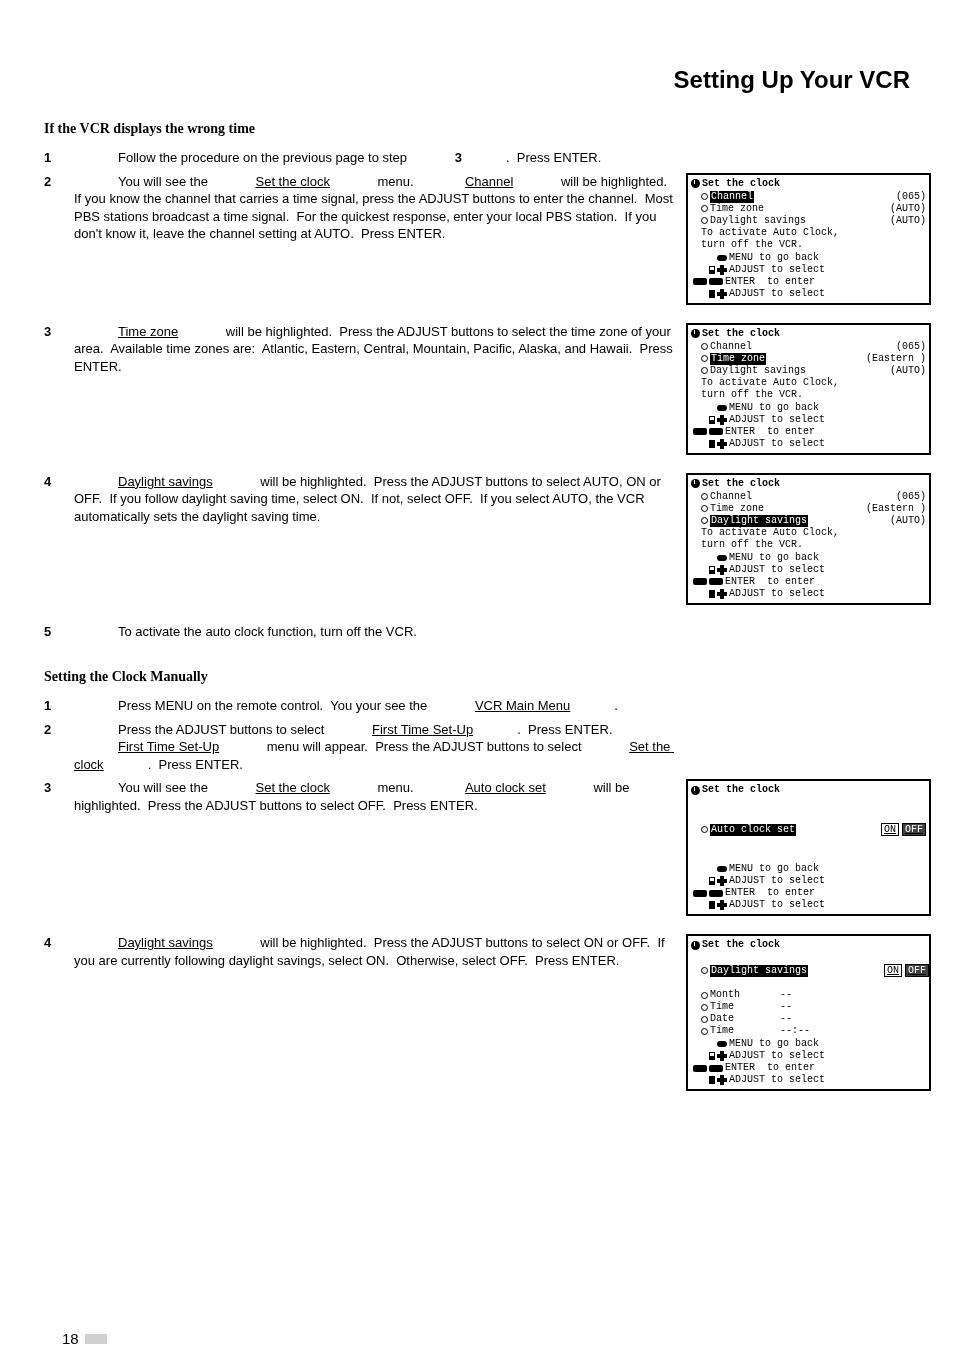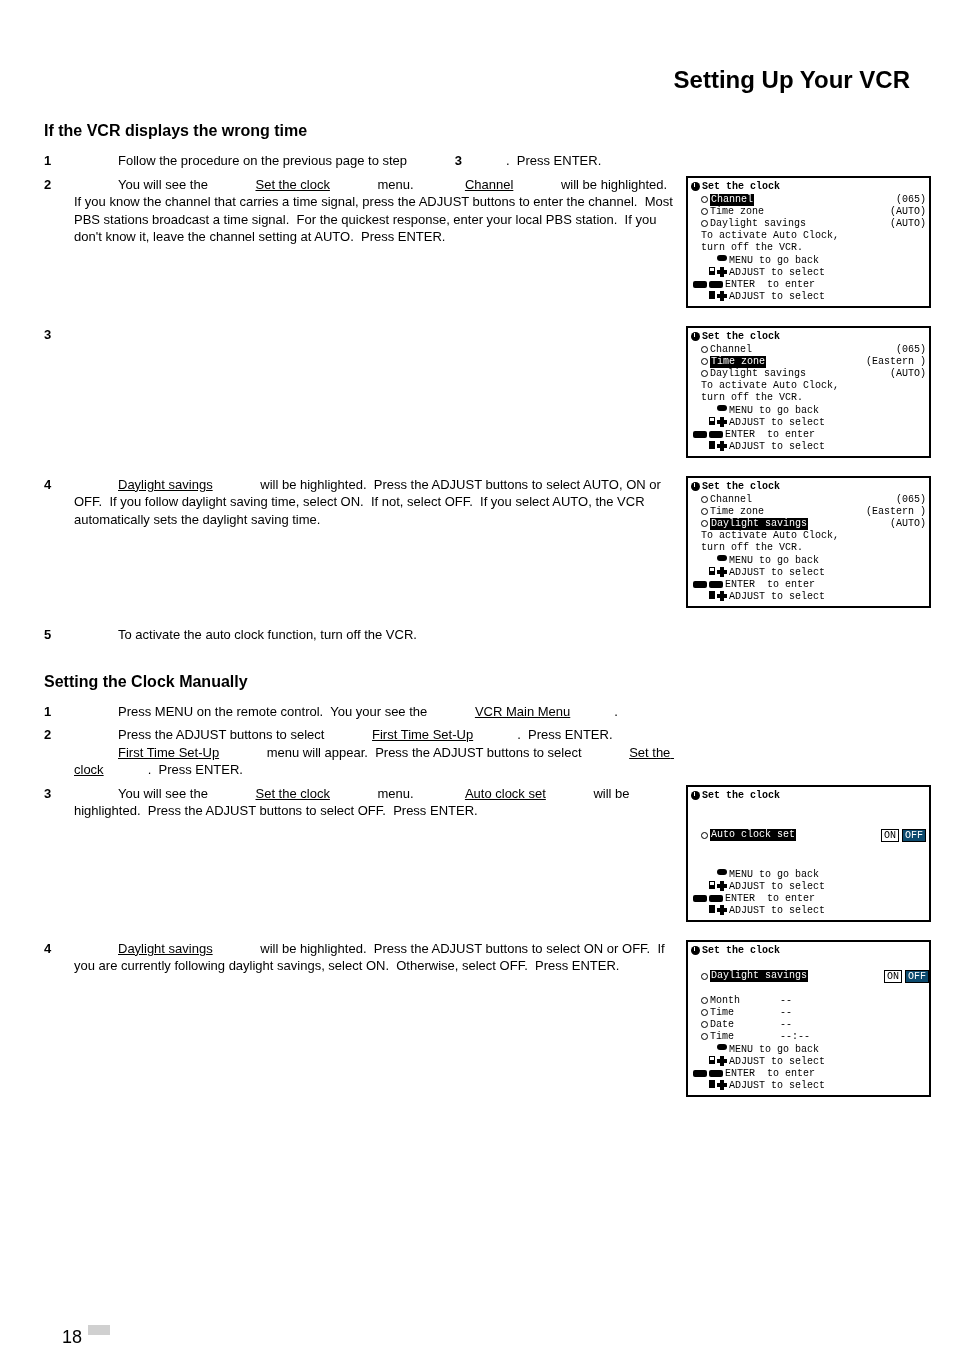--- a/index.html
+++ b/index.html
@@ -13,23 +13,24 @@
     font-size: 13px;
     line-height: 1.35;
   }
   h1.page-title {
     font-size: 24px;
     font-weight: bold;
     margin: 20px 0 24px 0;
     text-align: right;
   }
   h2.sub-heading {
-    font-size: 16px;
+    font-size: 14px;
     font-weight: bold;
     margin: 18px 0 10px 0;
+    font-family: Liberation Serif, serif;
   }
   .intro-para {
     margin: 0 0 10px 0;
   }
   .row {
     display: flex;
     align-items: flex-start;
     margin-bottom: 6px;
   }
   .row.with-screen { margin-bottom: 6px; }
@@ -115,20 +116,21 @@
   .osd-value {
     margin-left: auto;
     white-space: pre;
   }
   .osd-msg { white-space: pre; }
   .osd-msg.indent { padding-left: 10px; }
 
   .osd-hints { margin-top: 1px; }
   .hint-line {
     display: flex;
+    align-items: center;
     white-space: pre;
     padding-left: 26px;
   }
   
   .bubble {
     display: inline-block;
     width: 10px; height: 6px;
     background: #000;
     border-radius: 3px;
     margin-right: 2px;
@@ -176,42 +178,44 @@
     position: absolute;
     top: 1px; left: 1px;
     width: 4px; height: 3px;
     background: #fff;
   }
 
   .onoff {
     display: inline-flex;
     gap: 3px;
     margin-left: 4px;
+    text-decoration: underline;
   }
   .onoff .opt {
     border: 1px solid #000;
     padding: 0 2px;
     font-family: "Courier New", Courier, monospace;
     font-size: 10px;
     line-height: 11px;
   }
   .onoff .opt.sel {
-    background: #0c4a6e;
+    background: #404040;
     color: #fff;
   }
   .spacer-90 { height: 100px; }
   .spacer-120 { height: 130px; }
 
   .page-footer {
     position: absolute;
     left: 18px;
     bottom: 22px;
     display: flex;
+    align-items: center;
     gap: 6px;
-    font-size: 18px;
+    font-size: 15px;
   }
   .footer-block {
     width: 22px; height: 10px;
     background: #d0d0d0;
   }
   .page-wrap { position: relative; min-height: 1307px; }
 </style>
 </head>
 <body>
 <div class="page-wrap">
@@ -270,20 +274,23 @@
           <div class="hint-line hl4"><span class="tiny-pad"></span><span class="arrow-pad"></span><span data-bind="osd.hint_adj_sel2">ADJUST to select</span></div>
         </div>
       </div>
     </div>
   </div>
 </div>
 
 <div class="row with-screen">
   <div class="step-col">
     <div class="step-num" data-bind="steps_wrong_time.s3.num">3</div>
+    <div class="step-text">
+      <span class="u frag" data-bind="steps_wrong_time.s3.parts.0">Time zone</span><span class="frag" data-bind="steps_wrong_time.s3.parts.1"> will be highlighted.  Press the ADJUST buttons to select the time zone of your area.  Available time zones are:  Atlantic, Eastern, Central, Mountain, Pacific, Alaska, and Hawaii.  Press ENTER.</span>
+    </div>
     <div class="spacer-90"></div>
   </div>
   <div class="screen-col">
     <div class="osd-box">
       <div class="osd">
         <div class="osd-header">
               <span class="clock-dot"></span>
               <span class="osd-label b" data-bind="osd.title">Set the clock</span>
             </div>
         <div class="osd-line">

